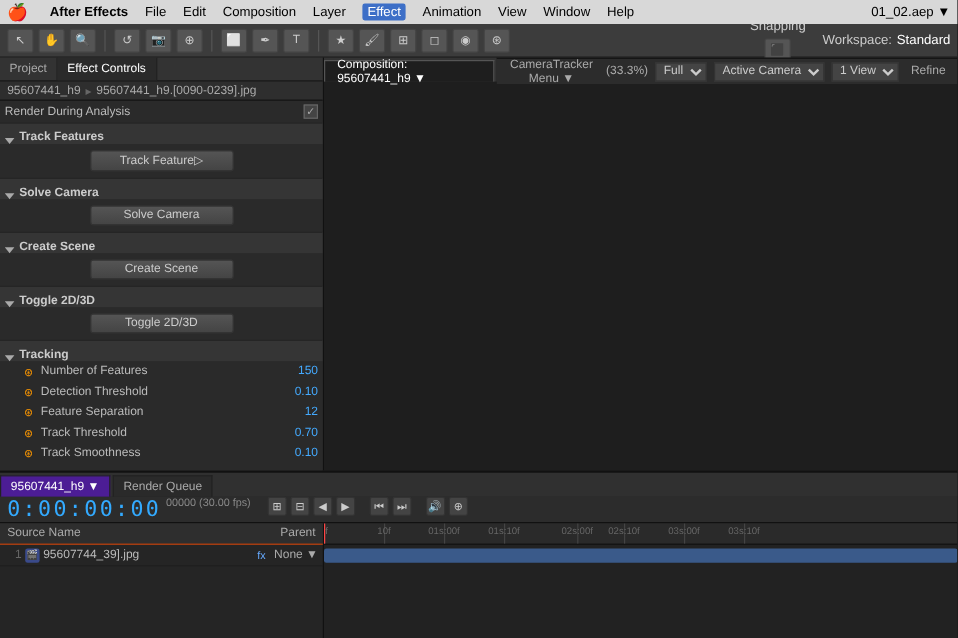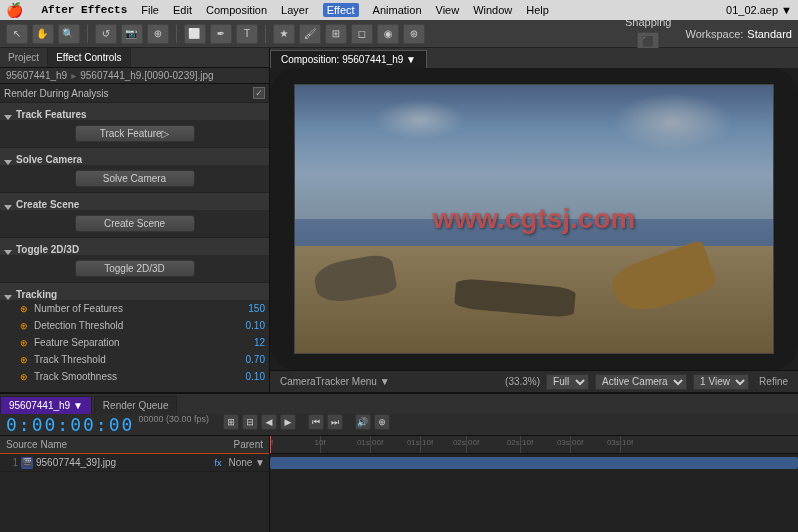--- a/index.html
+++ b/index.html
@@ -28,21 +28,20 @@
     }
     .menu-apple {
       font-size: 14px;
       color: #000;
       margin-right: 4px;
     }
     .menu-app-name {
       font-weight: bold;
       color: #000;
       font-size: 11px;
-      font-family: Liberation Mono, monospace;
     }
     .menu-item {
       font-size: 11px;
       color: #000;
       cursor: pointer;
     }
     .menu-item.active {
       background: #3d6fc7;
       color: white;
       padding: 1px 4px;
@@ -254,21 +253,21 @@
       color: #4af;
       min-width: 30px;
       text-align: right;
     }
 
     
     #right-panel {
       flex: 1;
       background: #1e1e1e;
       display: flex;
-      flex-direction: column;
+      flex-direction: row;
       overflow: hidden;
     }
 
     
     #comp-tabs {
       display: flex;
       background: #333;
       height: 20px;
       align-items: flex-end;
     }
@@ -814,21 +813,21 @@
         </div>
         <div class="tl-tick" style="left:50px;">
           <span class="tl-tick-label">10f</span>
         </div>
         <div class="tl-tick" style="left:100px;">
           <span class="tl-tick-label">01s:00f</span>
         </div>
         <div class="tl-tick" style="left:150px;">
           <span class="tl-tick-label">01s:10f</span>
         </div>
-        <div class="tl-tick" style="left:196px;">
+        <div class="tl-tick" style="left:211px;">
           <span class="tl-tick-label">02s:00f</span>
         </div>
         <div class="tl-tick" style="left:250px;">
           <span class="tl-tick-label">02s:10f</span>
         </div>
         <div class="tl-tick" style="left:300px;">
           <span class="tl-tick-label">03s:00f</span>
         </div>
         <div class="tl-tick" style="left:350px;">
           <span class="tl-tick-label">03s:10f</span>

